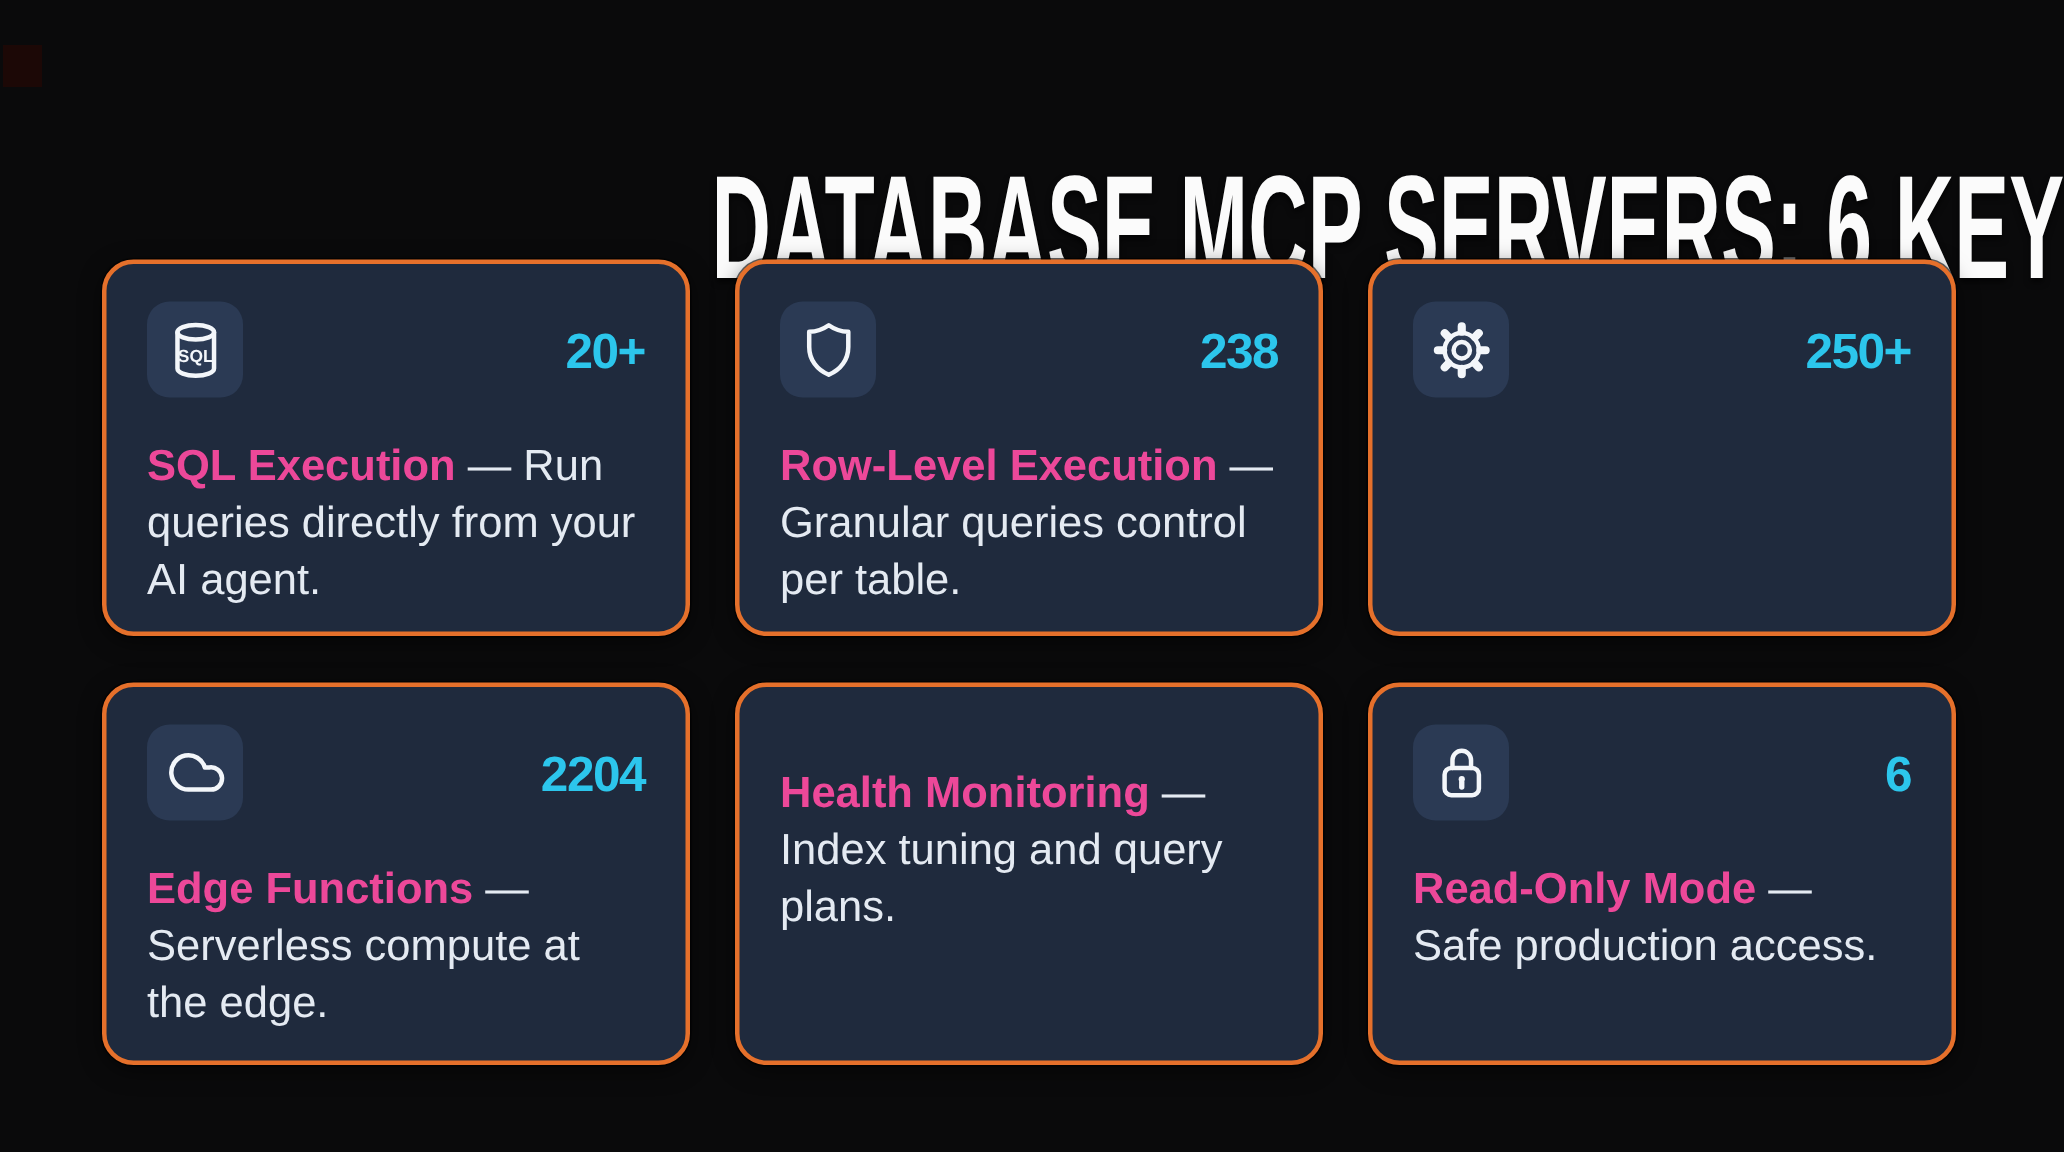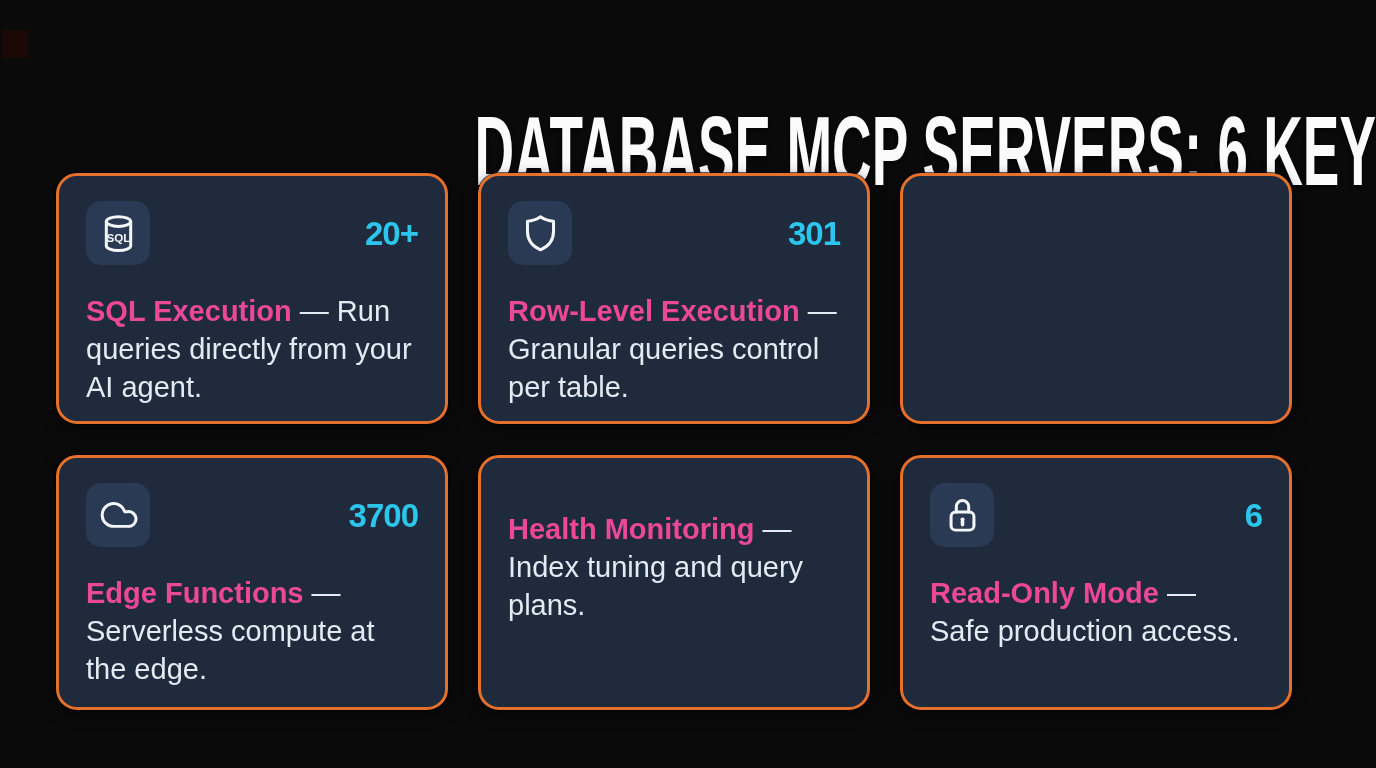--- a/index.html
+++ b/index.html
@@ -23,21 +23,21 @@
   .title {
     display: inline-block;
     font-size: 98px; line-height: 1; font-weight: 800;
     color: #fbfbfb; letter-spacing: 0px;
     transform: scaleX(0.56); transform-origin: 50% 50%;
     text-shadow: 0 3px 6px rgba(0,0,0,0.65);
     font-family: "Liberation Sans", sans-serif;
   }
 
   .grid {
-    position: absolute; left: 56px; top: 173px;
+    position: absolute; left: 68px; top: 173px;
     display: grid;
     grid-template-columns: 392px 392px 392px;
     grid-template-rows: 251px 255px;
     column-gap: 30px; row-gap: 31px;
   }
 
   .card {
     background: #1f2a3d;
     border: 3px solid #e5702b;
     border-radius: 21px;
@@ -103,40 +103,50 @@
       </p>
     </div>
 
     <div class="card">
       <div class="card-top">
         <div class="icon-tile">
           <svg viewBox="0 0 24 24">
             <path d="M12 3.1c2.2 1.55 4.55 2.25 6.95 2.35v5.35c0 4.55-2.75 8.1-6.95 9.9-4.2-1.8-6.95-5.35-6.95-9.9V5.45C7.45 5.35 9.8 4.65 12 3.1z"></path>
           </svg>
         </div>
-        <div class="stat">301</div>
+        <div class="stat">238</div>
       </div>
       <p class="desc">
         <strong>Row-Level Execution</strong>
         <span>—</span>
         <span>Granular queries control per table.</span>
       </p>
     </div>
 
     <div class="card">
+      <div class="card-top">
+        <div class="icon-tile">
+          <svg viewBox="0 0 24 24">
+            <circle cx="12" cy="12" r="6.1"></circle>
+            <circle cx="12" cy="12" r="2.9"></circle>
+            <path stroke-width="2.9" d="M18.6 12h1.9 M5.4 12H3.5 M12 18.6v1.9 M12 5.4V3.5 M16.7 16.7l1.35 1.35 M5.95 5.95 7.3 7.3 M16.7 7.3l1.35-1.35 M5.95 18.05 7.3 16.7"></path>
+          </svg>
+        </div>
+        <div class="stat">250+</div>
+      </div>
     </div>
 
     <div class="card">
       <div class="card-top">
         <div class="icon-tile">
           <svg viewBox="0 0 24 24">
             <path d="M17.2 17.8H9.4a6.1 6.1 0 1 1 5.85-7.85h1.55a3.95 3.95 0 1 1 .4 7.85Z"></path>
           </svg>
         </div>
-        <div class="stat">3700</div>
+        <div class="stat">2204</div>
       </div>
       <p class="desc">
         <strong>Edge Functions</strong>
         <span>—</span>
         <span>Serverless compute at the edge.</span>
       </p>
     </div>
 
     <div class="card">
       <p class="desc">

